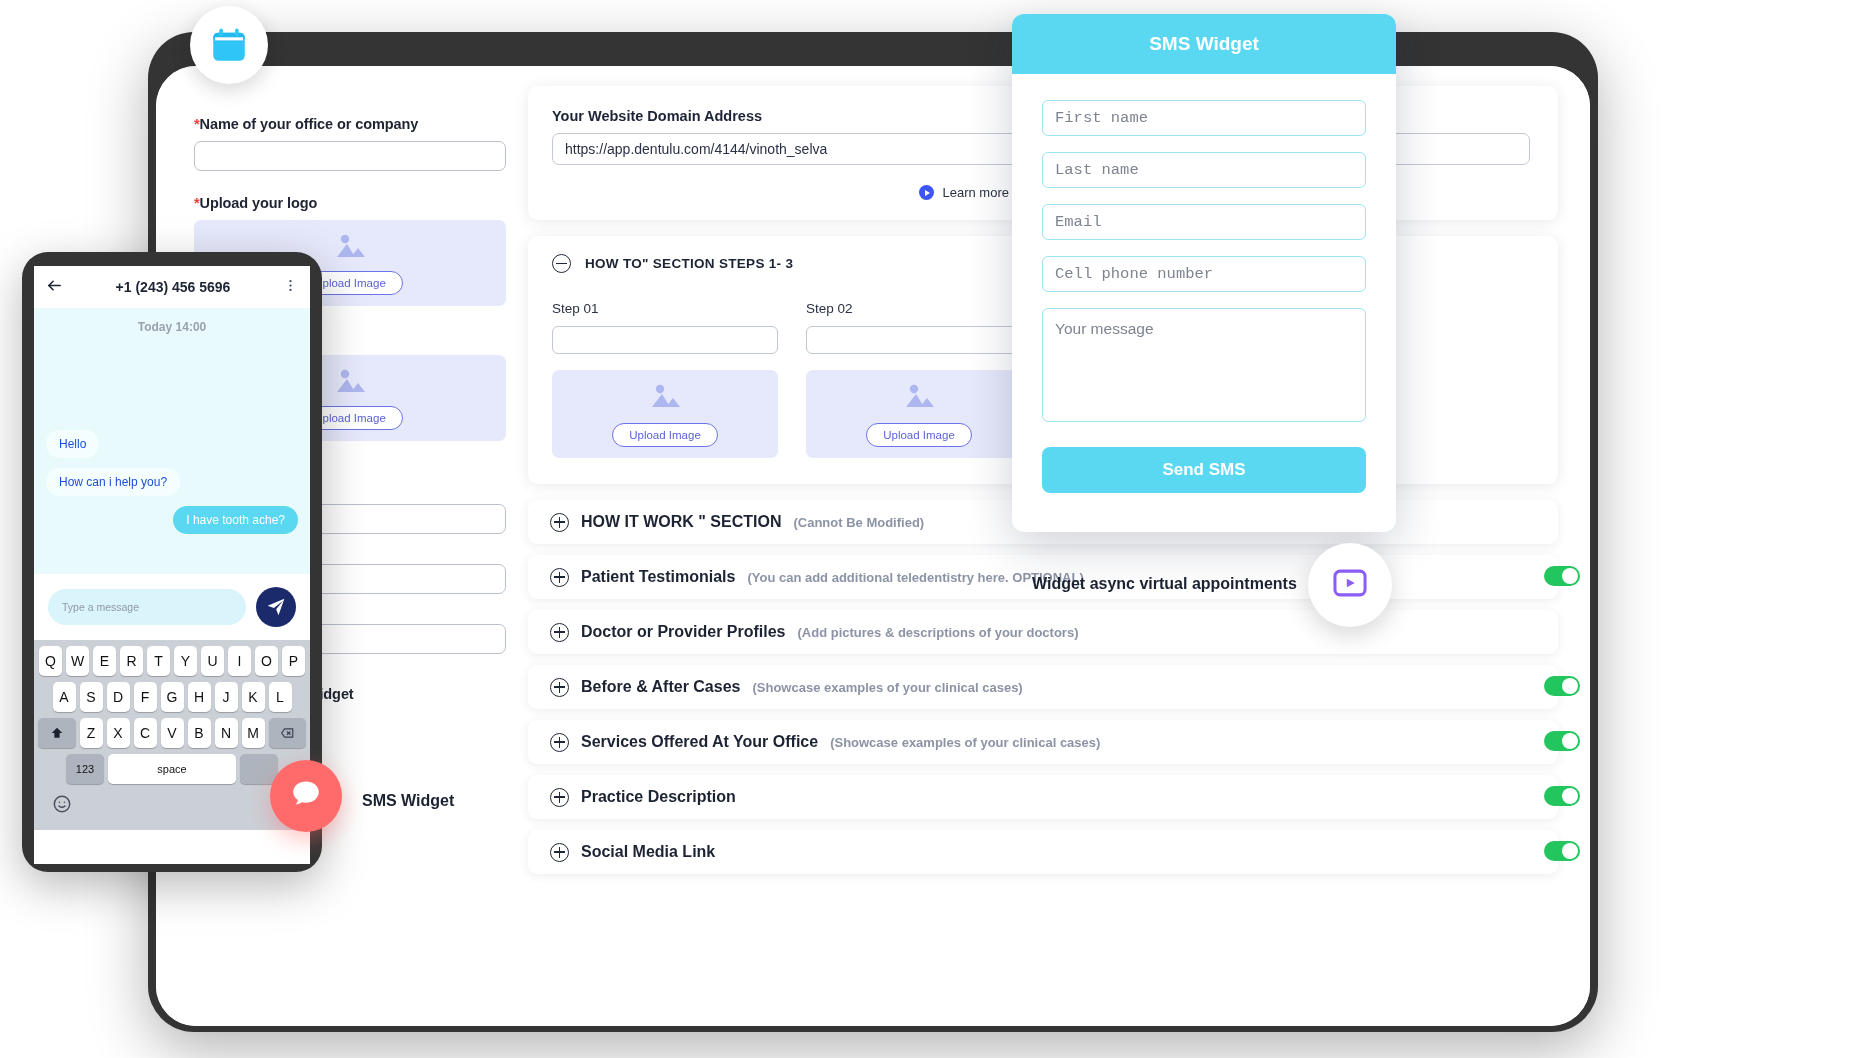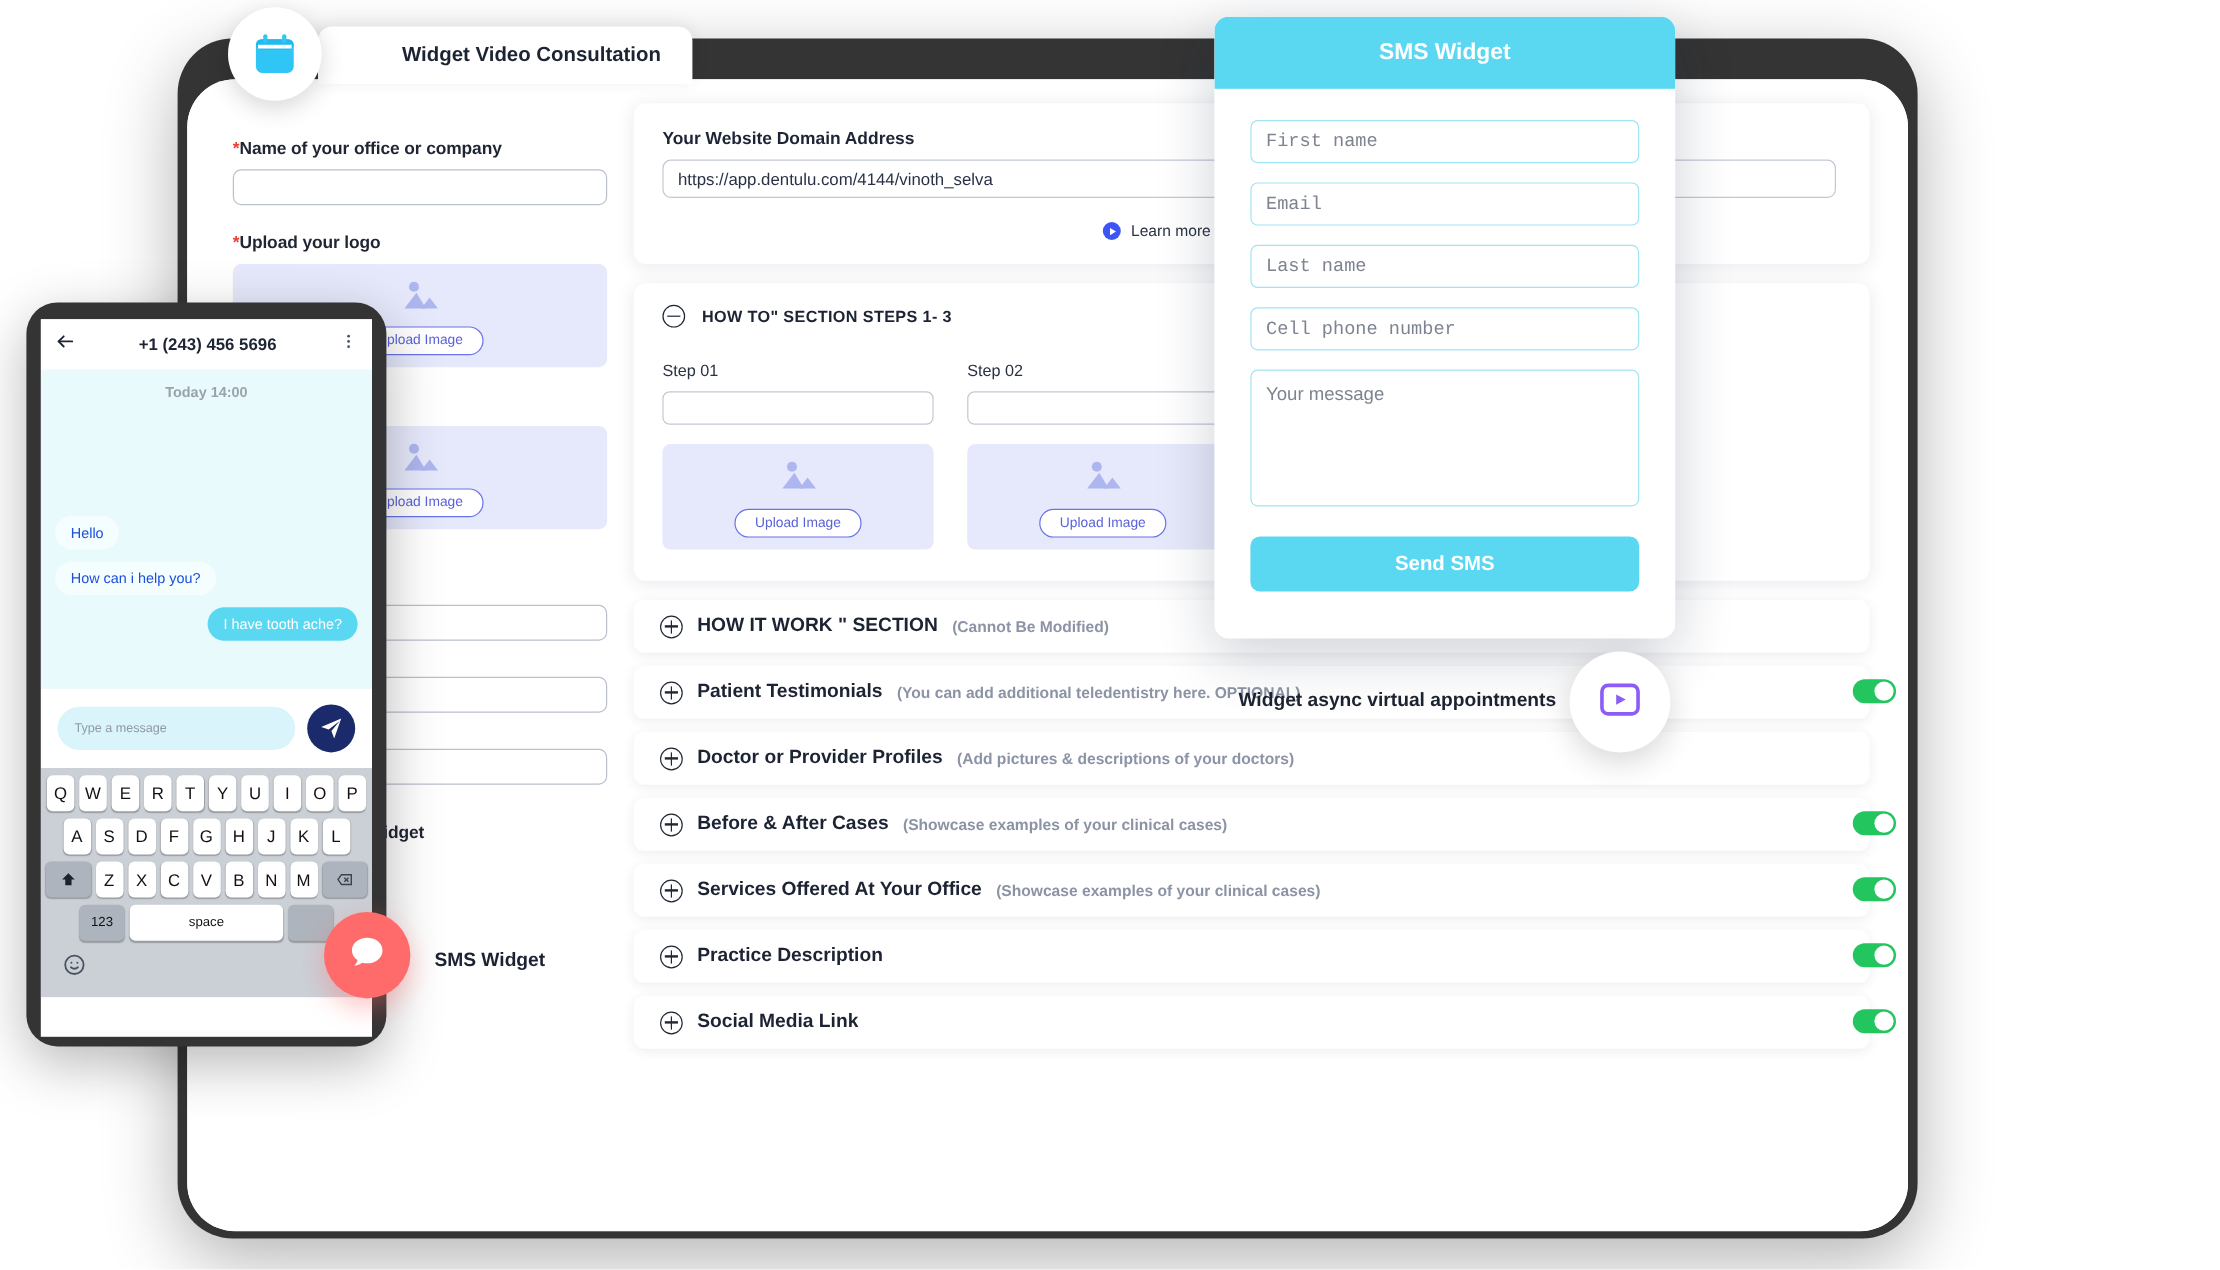--- a/index.html
+++ b/index.html
@@ -418,37 +418,36 @@
                 <span class="acc-note"></span>
               </div>
               <span class="toggle"></span>
             </div>
           </div>
       </div>
 
     </div>
   </div>
 
-  <div class="tab-title">Widget Video Consultation</div>
   <div class="cal-badge">
     <svg width="42" height="42" viewBox="0 0 24 24">
       <rect x="3" y="5" width="18" height="16" rx="3" fill="#2fc6f6"></rect>
       <rect x="3" y="5" width="18" height="5" rx="2.5" fill="#22b9ee"></rect>
       <rect x="4" y="7.6" width="16" height="1.8" fill="#fff"></rect>
       <rect x="6.5" y="2.6" width="2" height="4.4" rx="1" fill="#2fc6f6"></rect>
       <rect x="15.5" y="2.6" width="2" height="4.4" rx="1" fill="#2fc6f6"></rect>
     </svg>
   </div>
 
   <div class="sms-panel">
     <div class="sms-header">SMS Widget</div>
     <div class="sms-body">
       <div class="sms-input">First name</div>
+      <div class="sms-input">Last name</div>
       <div class="sms-input">Email</div>
-      <div class="sms-input">Last name</div>
       <div class="sms-input">Cell phone number</div>
       <div class="sms-textarea">Your message</div>
       <button class="send-sms">Send SMS</button>
     </div>
   </div>
 
   <div class="phone">
     <div class="phone-screen">
 
       <div class="ph-topbar">

